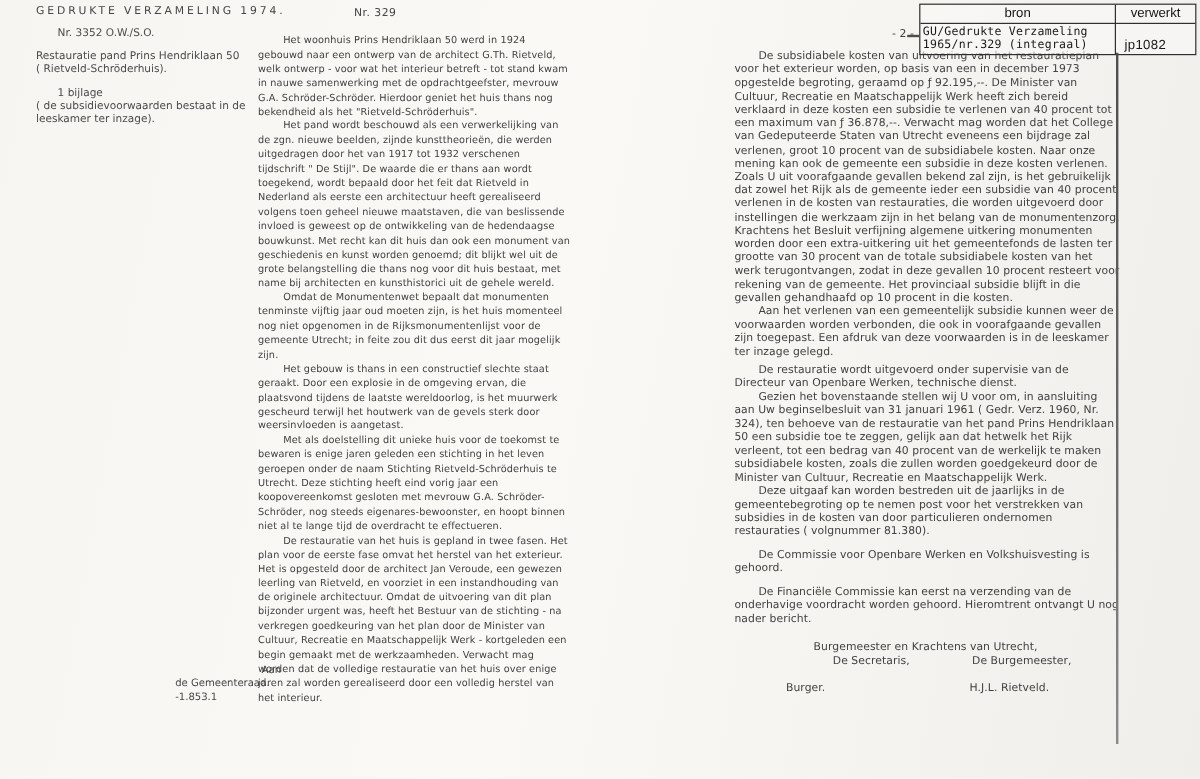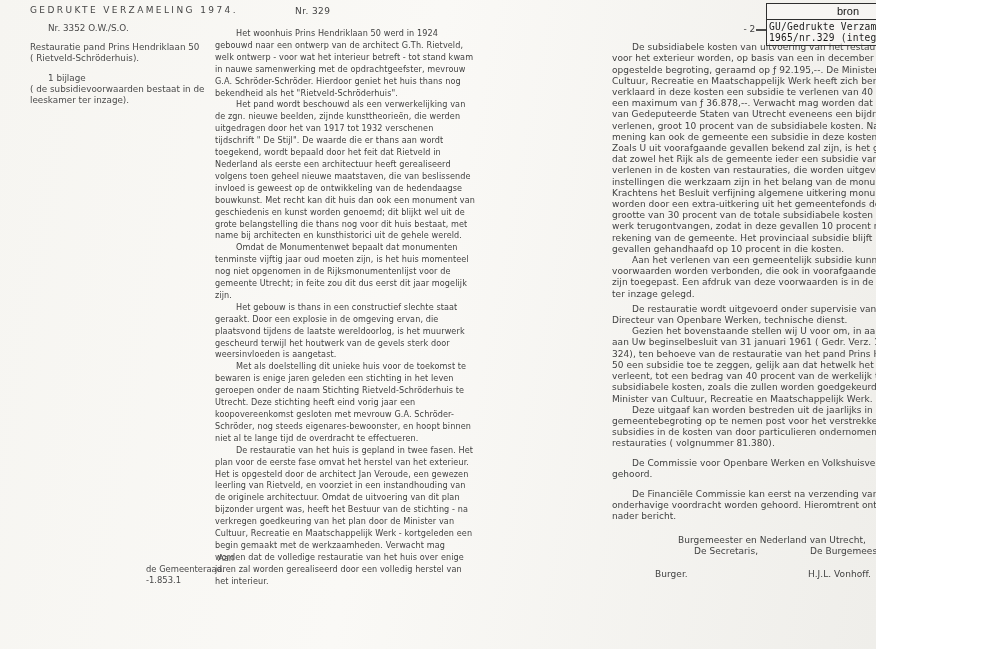--- a/index.html
+++ b/index.html
@@ -1,18 +1,18 @@
 <!DOCTYPE html>
 <html lang="nl"><head>
 <meta charset="utf-8">
 <style>
   html,body{margin:0;padding:0;}
   .page{
     position:relative;
-    width:876px;height:649px;
+    width:1000px;height:649px;
     background:linear-gradient(100deg,#f6f5f1 0%,#faf9f6 45%,#efeeea 100%);
     font-family:"DejaVu Sans",sans-serif;
     color:#414141;
     overflow:hidden;
   }
   
   .left-header{
     position:absolute;left:30px;top:5px;width:192px;
     font-size:8.8px;line-height:11px;color:#4a4a4a;
   }
@@ -110,25 +110,25 @@
   <div class="col-right">
     <div class="page-label">- 2 -</div>
     <p>De subsidiabele kosten van uitvoering van het restauratieplan voor het exterieur worden, op basis van een in december 1973 opgestelde begroting, geraamd op ƒ 92.195,--. De Minister van Cultuur, Recreatie en Maatschappelijk Werk heeft zich bereid verklaard in deze kosten een subsidie te verlenen van 40 procent tot een maximum van ƒ 36.878,--. Verwacht mag worden dat het College van Gedeputeerde Staten van Utrecht eveneens een bijdrage zal verlenen, groot 10 procent van de subsidiabele kosten. Naar onze mening kan ook de gemeente een subsidie in deze kosten verlenen. Zoals U uit voorafgaande gevallen bekend zal zijn, is het gebruikelijk dat zowel het Rijk als de gemeente ieder een subsidie van 40 procent verlenen in de kosten van restauraties, die worden uitgevoerd door instellingen die werkzaam zijn in het belang van de monumentenzorg. Krachtens het Besluit verfijning algemene uitkering monumenten worden door een extra-uitkering uit het gemeentefonds de lasten ter grootte van 30 procent van de totale subsidiabele kosten van het werk terugontvangen, zodat in deze gevallen 10 procent resteert voor rekening van de gemeente. Het provinciaal subsidie blijft in die gevallen gehandhaafd op 10 procent in die kosten.</p>
     <p>Aan het verlenen van een gemeentelijk subsidie kunnen weer de voorwaarden worden verbonden, die ook in voorafgaande gevallen zijn toegepast. Een afdruk van deze voorwaarden is in de leeskamer ter inzage gelegd.</p>
     <p class="sp1">De restauratie wordt uitgevoerd onder supervisie van de Directeur van Openbare Werken, technische dienst.</p>
     <p>Gezien het bovenstaande stellen wij U voor om, in aansluiting aan Uw beginselbesluit van 31 januari 1961 ( Gedr. Verz. 1960, Nr. 324), ten behoeve van de restauratie van het pand Prins Hendriklaan 50 een subsidie toe te zeggen, gelijk aan dat hetwelk het Rijk verleent, tot een bedrag van 40 procent van de werkelijk te maken subsidiabele kosten, zoals die zullen worden goedgekeurd door de Minister van Cultuur, Recreatie en Maatschappelijk Werk.</p>
     <p>Deze uitgaaf kan worden bestreden uit de jaarlijks in de gemeentebegroting op te nemen post voor het verstrekken van subsidies in de kosten van door particulieren ondernomen restauraties ( volgnummer 81.380).</p>
     <p class="sp2">De Commissie voor Openbare Werken en Volkshuisvesting is gehoord.</p>
     <p class="sp3">De Financiële Commissie kan eerst na verzending van de onderhavige voordracht worden gehoord. Hieromtrent ontvangt U nog nader bericht.</p>
     <div class="signature">
-      <span class="sig-issuer">Burgemeester en Nederland van Utrecht,</span>
+      <span class="sig-issuer">Burgemeester en Krachtens van Utrecht,</span>
       <span class="sig-sec-title">De Secretaris,</span>
       <span class="sig-mayor-title">De Burgemeester,</span>
       <span class="sig-sec-name">Burger.</span>
-      <span class="sig-mayor-name">H.J.L. Vonhoff.</span>
+      <span class="sig-mayor-name">H.J.L. Rietveld.</span>
     </div>
   </div>
 
   <div class="stamp">
     <div class="hdr first">bron</div>
     <div class="hdr">verwerkt</div>
     <div class="src">
       <div>GU/Gedrukte Verzameling</div>
       <div>1965/nr.329 (integraal)</div>
     </div>

